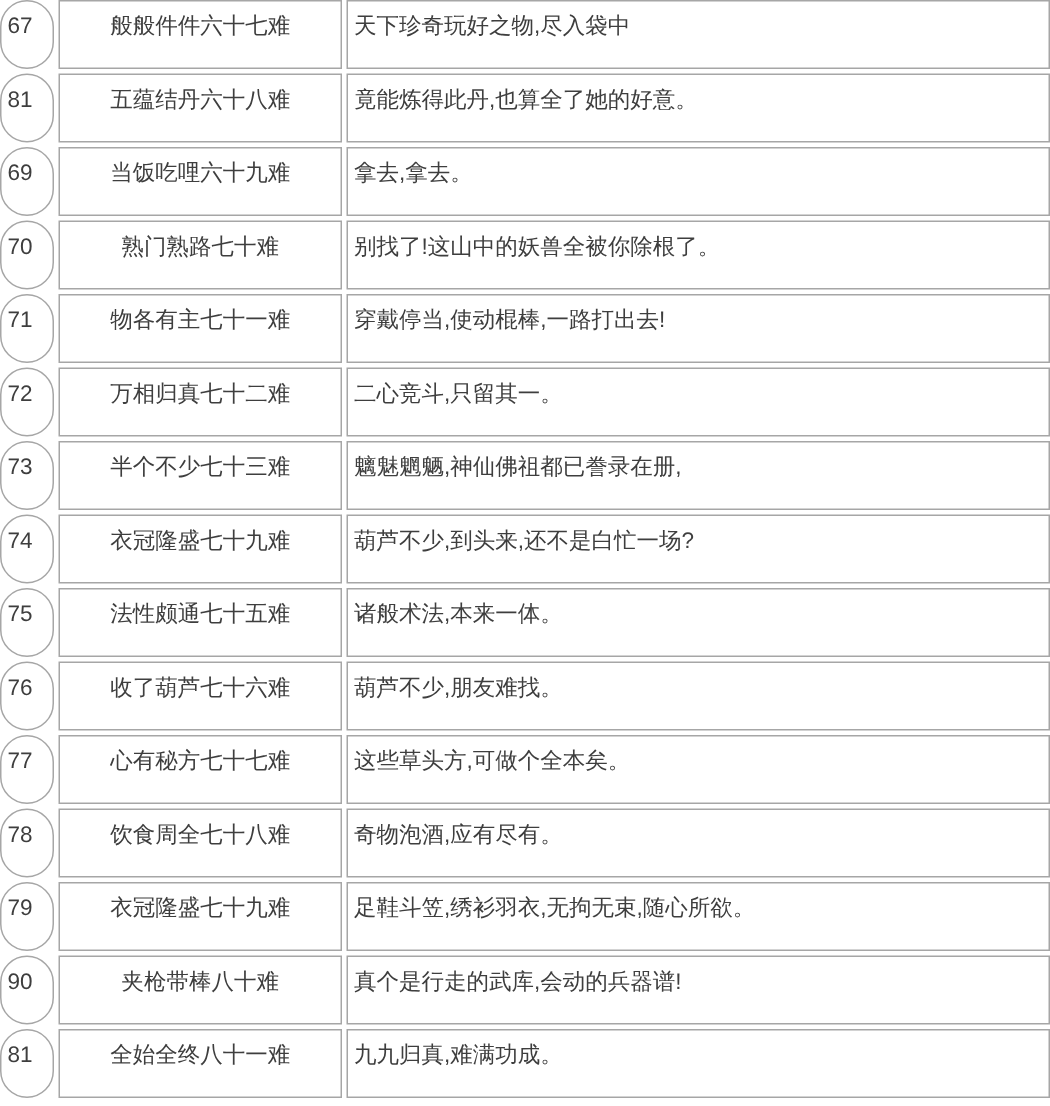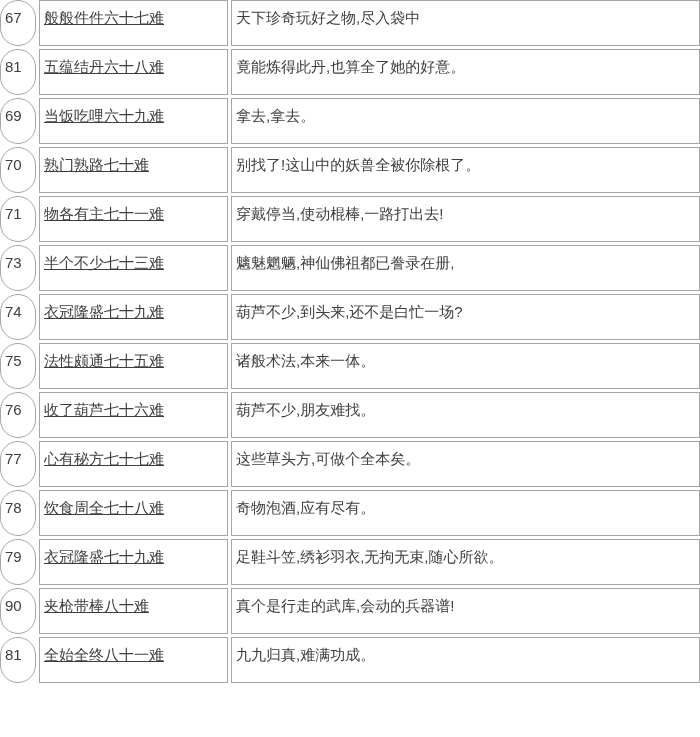--- a/index.html
+++ b/index.html
@@ -33,21 +33,21 @@
     overflow: hidden;
     white-space: nowrap;
   }
   td.col-num {
     padding-left: 2px;
     padding-right: 0;
     color: var(--text-num, #4d4d4d);
     border-radius: 18px;
   }
   td.col-name {
-    text-decoration: underline;
+    text-align: center;
   }
   td.col-desc {
     padding-left: 30px;
     margin-left: 14px;
   }
 </style>
 </head>
 <body>
 
 <table class="diff-table">
@@ -74,20 +74,25 @@
     </tr>
     <tr>
       <td class="col-num">70</td>
       <td class="col-name">熟门熟路七十难</td>
       <td class="col-desc">别找了!这山中的妖兽全被你除根了。</td>
     </tr>
     <tr>
       <td class="col-num">71</td>
       <td class="col-name">物各有主七十一难</td>
       <td class="col-desc">穿戴停当,使动棍棒,一路打出去!</td>
+    </tr>
+    <tr>
+      <td class="col-num">72</td>
+      <td class="col-name">万相归真七十二难</td>
+      <td class="col-desc">二心竞斗,只留其一。</td>
     </tr>
     <tr>
       <td class="col-num">73</td>
       <td class="col-name">半个不少七十三难</td>
       <td class="col-desc">魑魅魍魉,神仙佛祖都已誊录在册,</td>
     </tr>
     <tr>
       <td class="col-num">74</td>
       <td class="col-name">衣冠隆盛七十九难</td>
       <td class="col-desc">葫芦不少,到头来,还不是白忙一场?</td>

